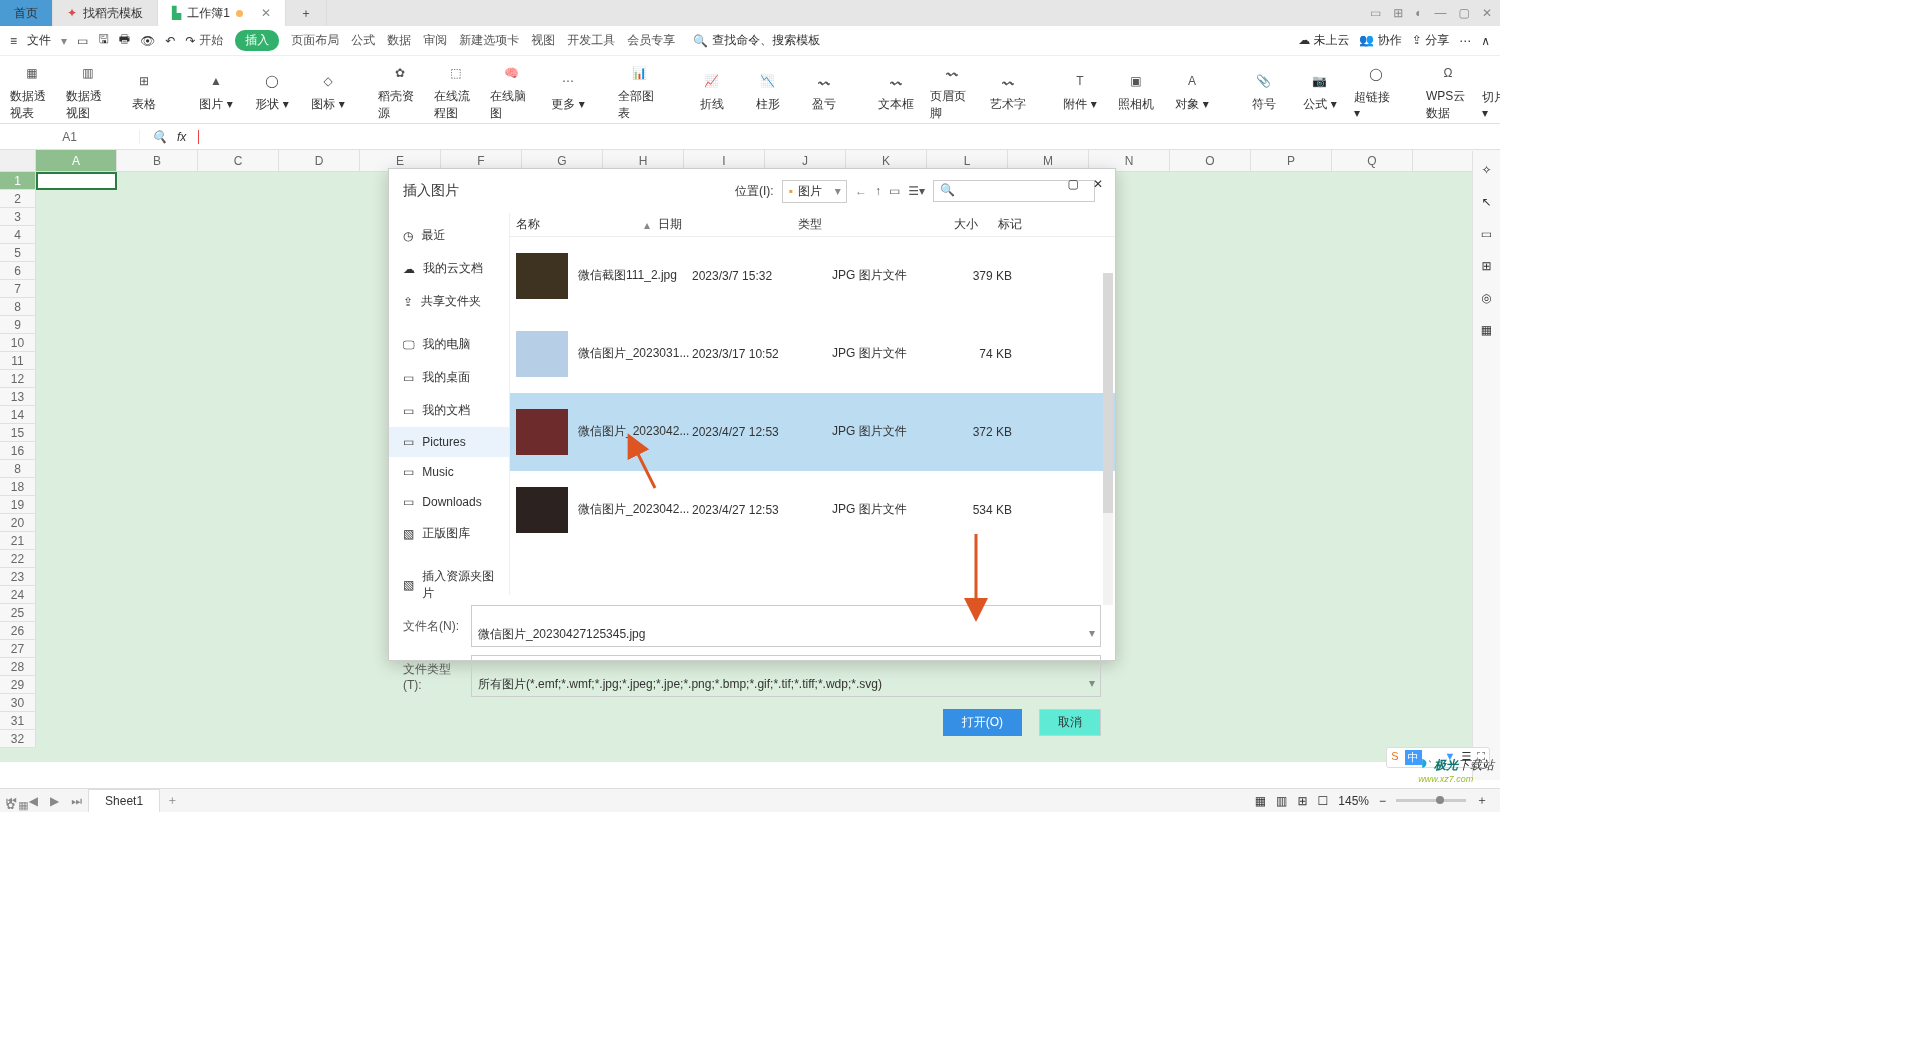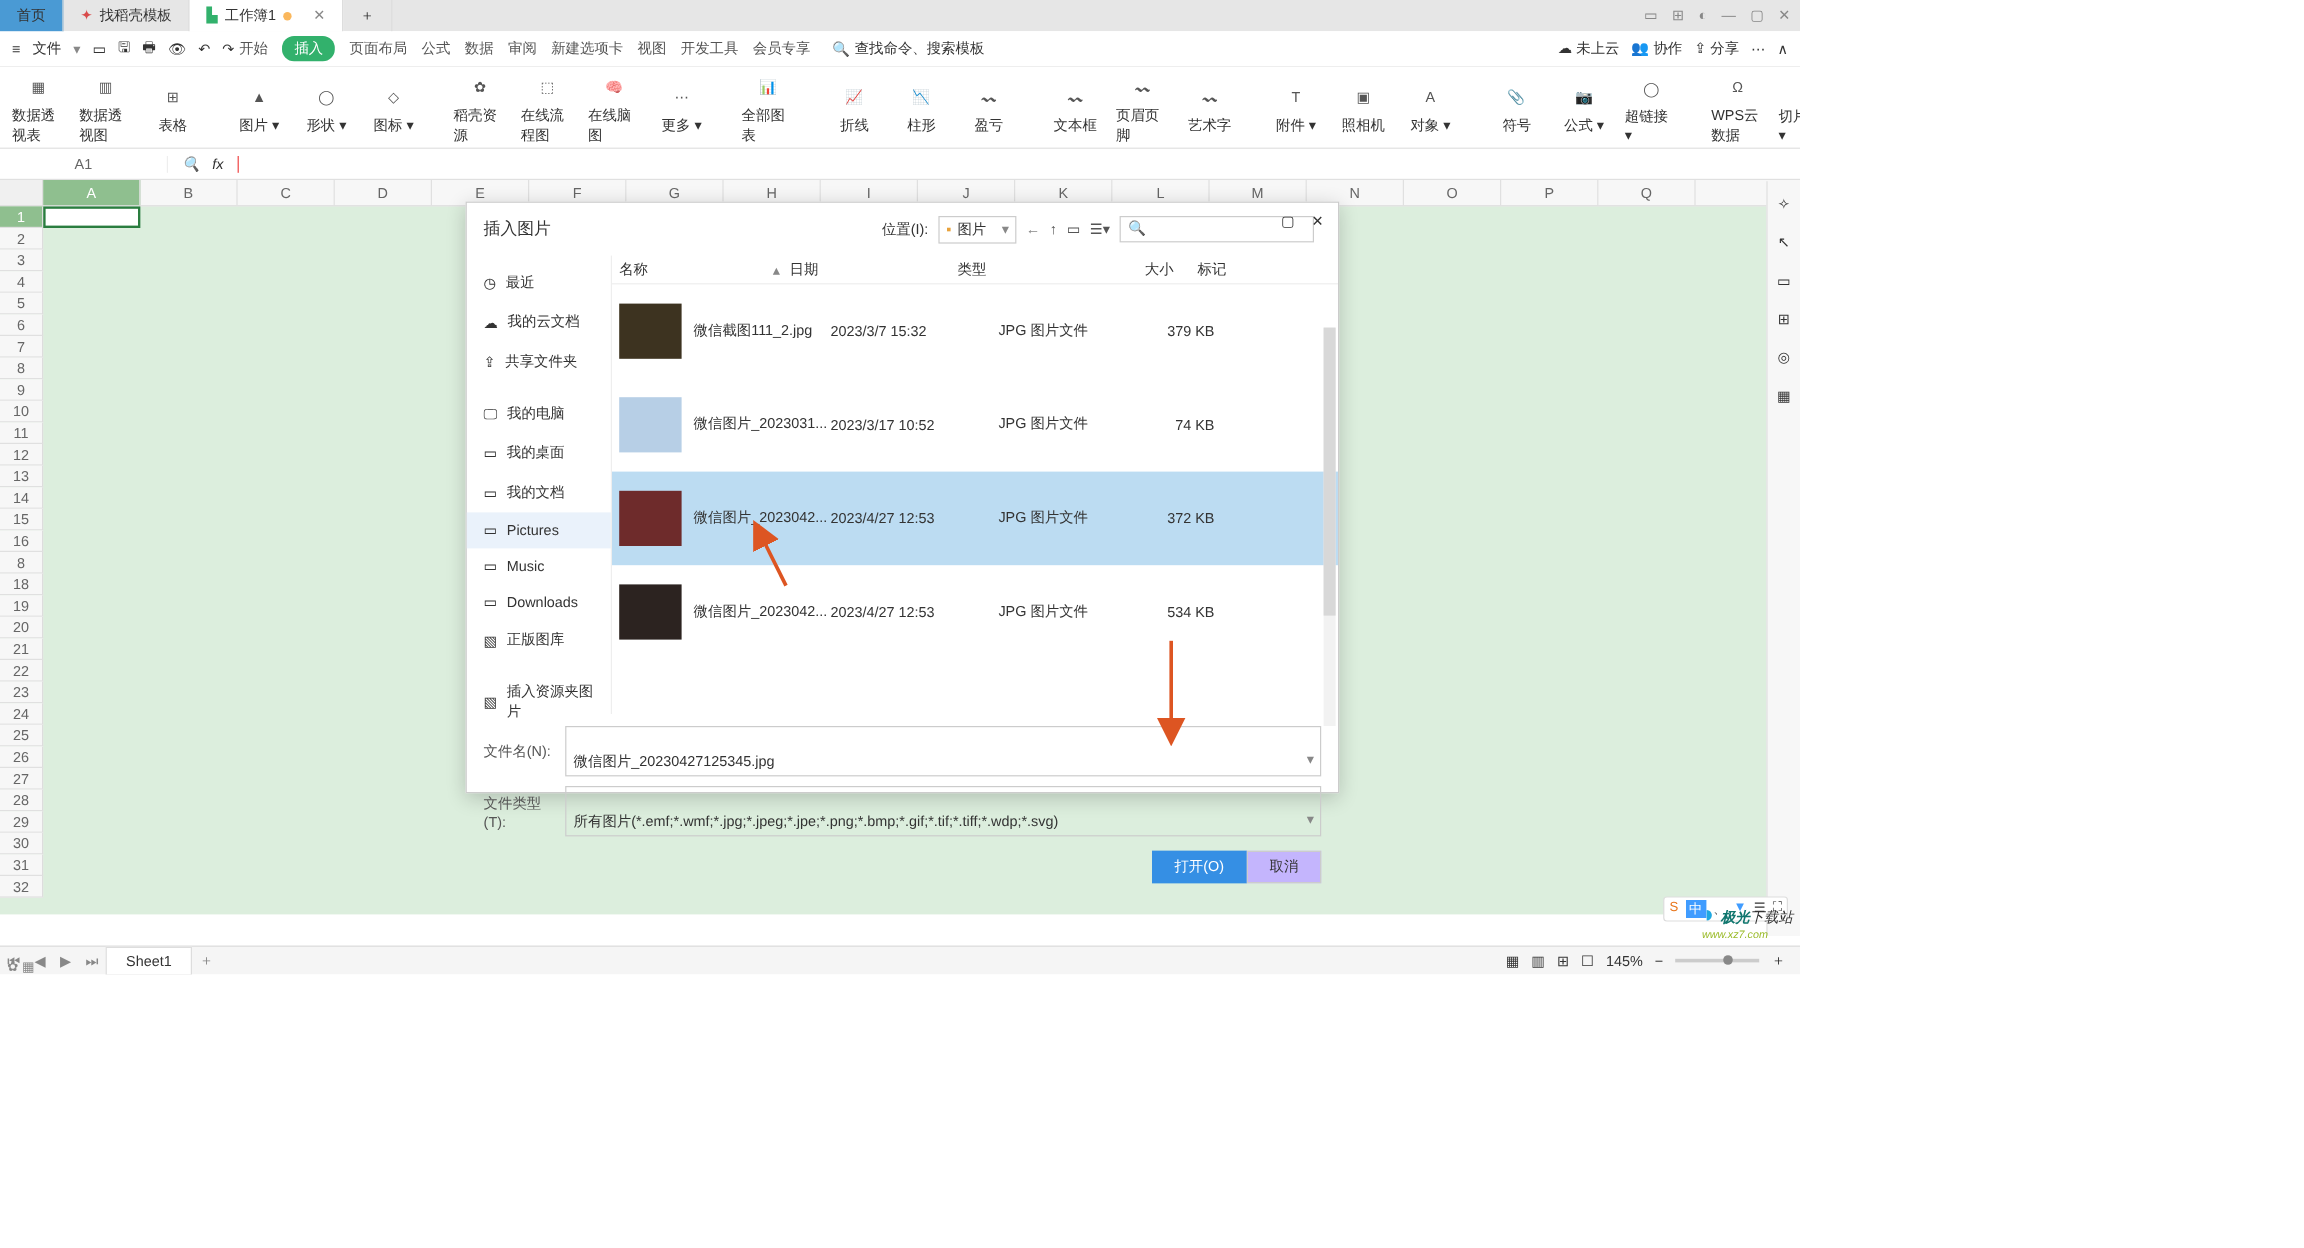--- a/index.html
+++ b/index.html
@@ -63,22 +63,22 @@
 .fl-scroll .thumb{position:absolute;top:0;width:10px;height:240px;background:#d8d8d8}
 .fl-row{height:78px;display:flex;align-items:center;padding:0 6px;border-bottom:1px solid transparent}
 .fl-row.sel{background:#bcdcf2}
 .fl-row .thumbi{width:52px;height:46px;background:#8a5c3c;margin-right:10px;display:flex;align-items:center;justify-content:center;color:#fff;font-size:9px;overflow:hidden}
 .c-name{width:128px}.c-date{width:140px}.c-type{width:108px}.c-size{width:72px;text-align:right}.c-tag{flex:1}
 .dlg-foot{padding:10px 14px;display:flex;flex-direction:column;gap:8px}
 .frow{display:flex;align-items:center;gap:8px}
 .frow label{width:60px;color:#555}
 .frow .input{flex:1;border:1px solid #ccc;padding:20px 6px;height:22px;position:relative}
 .frow .input:after{content:"▾";position:absolute;right:5px;color:#888}
-.btnrow{display:flex;justify-content:flex-end;gap:0;margin-top:4px}
-.btn{padding:4px 18px;border:1px solid #ccc;background:#c4b5fd;cursor:pointer}
+.btnrow{display:flex;justify-content:flex-end;gap:17px;margin-top:4px}
+.btn{padding:4px 18px;border:1px solid #ccc;background:#5eead4;cursor:pointer}
 .btn.primary{background:#358fe4;color:#fff;border-color:#358fe4}
 .arrow{position:absolute;pointer-events:none}
 .arrow svg{overflow:visible}
 .watermark{position:absolute;right:6px;bottom:28px;font-size:13px;color:#3aa3e8;font-style:italic}
 .watermark b{color:#0f766e}
 .floatbadge{position:absolute;bottom:44px;right:10px;display:flex;gap:6px;background:#fff;border:1px solid #ddd;padding:2px 4px;border-radius:3px}
 .floatbadge span{font-size:11px}
 svg{fill:none;stroke:currentColor;stroke-width:1.4}
 </style>
 </head>

